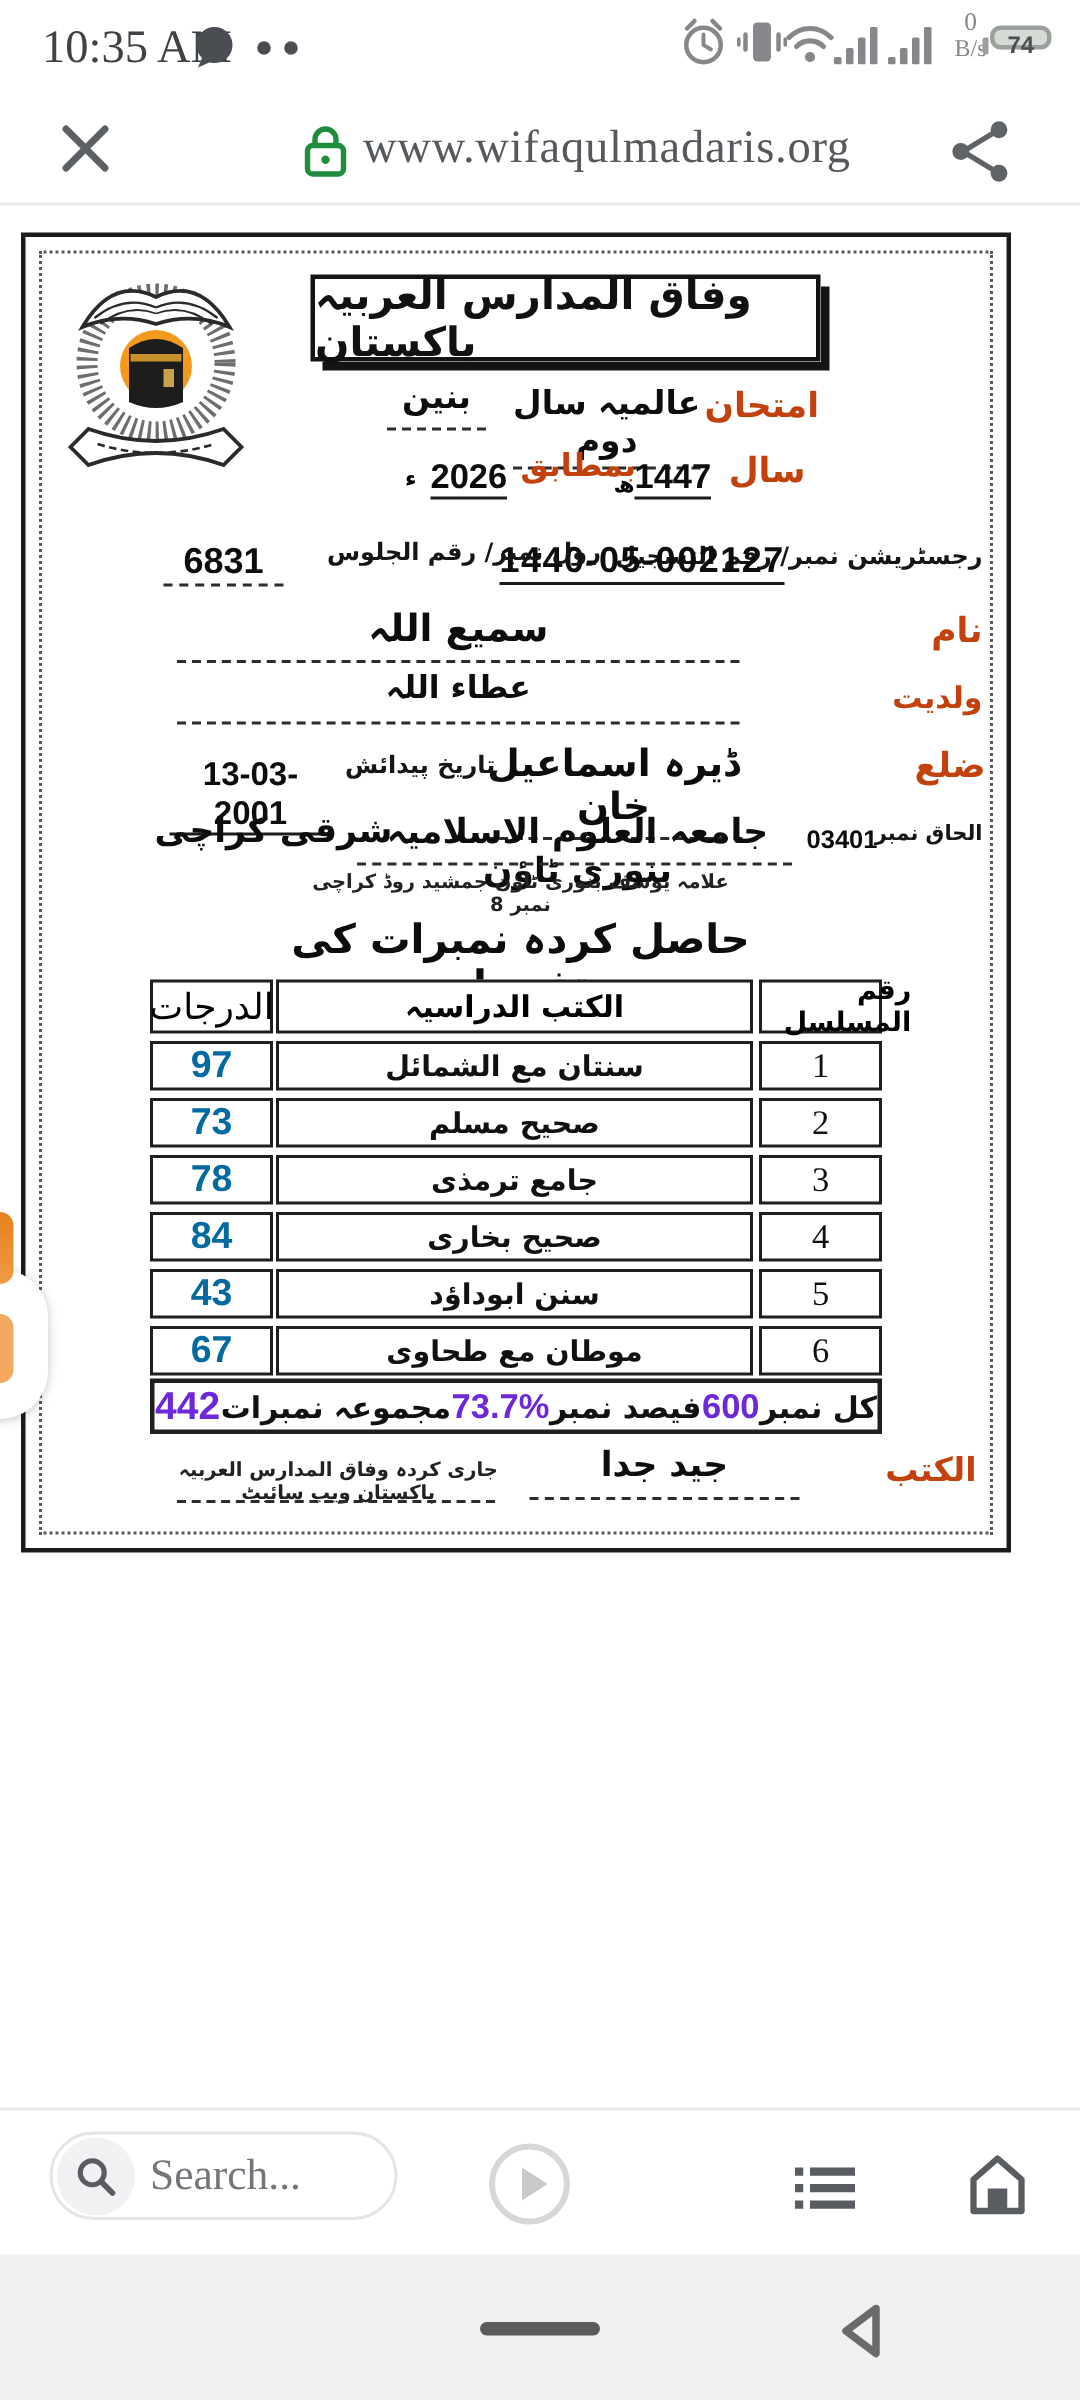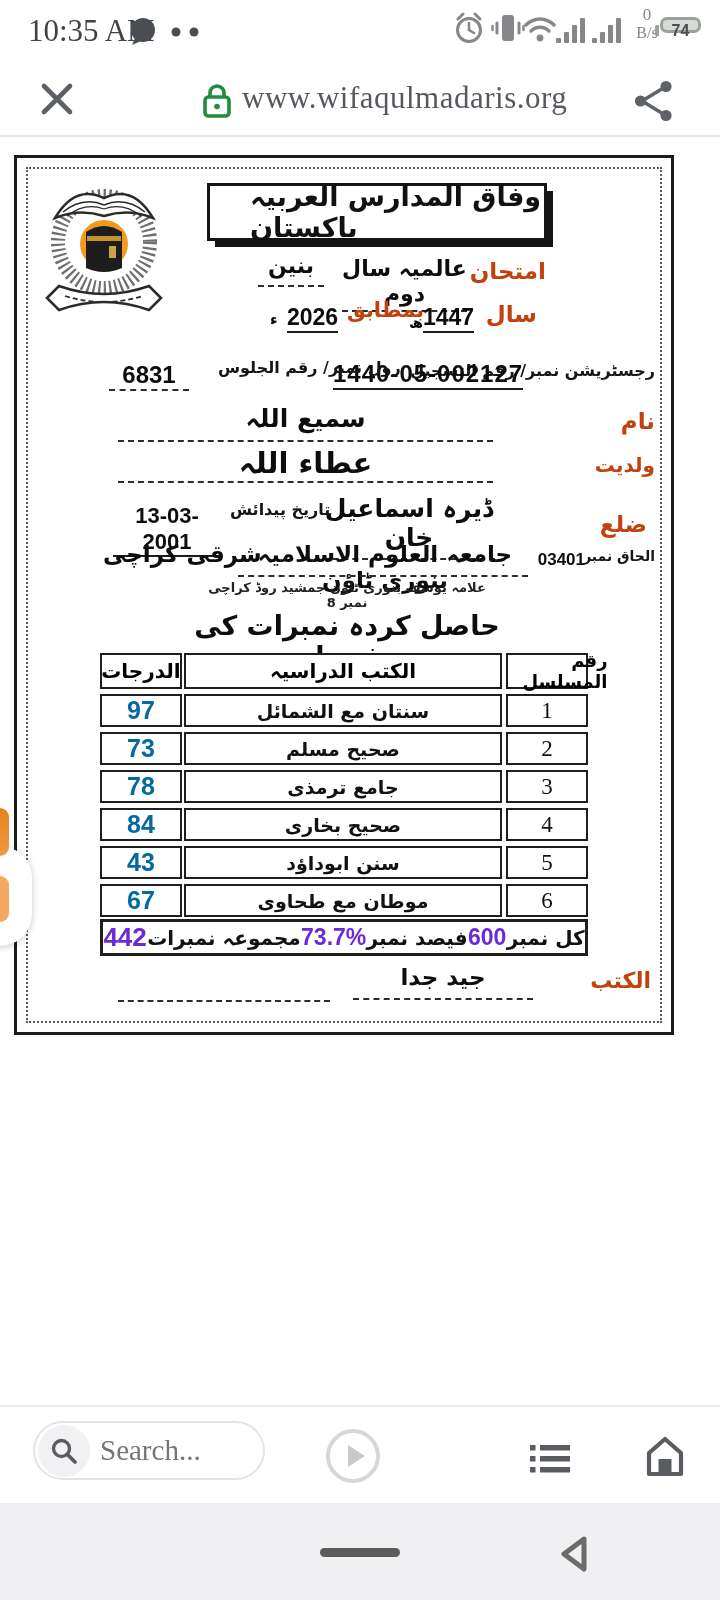--- a/index.html
+++ b/index.html
@@ -26,21 +26,21 @@
 
   
   #browser-bar { left:0; top:60px; width:720px; height:77px; background:#fff; border-bottom:2px solid #e9e9eb; }
   #url-text { left:242px; top:20px; font-size:31px; color:#55595e; letter-spacing:0.5px; }
 
   
   #card { left:14px; top:155px; width:660px; height:880px; border:3px solid #1b1b1b; background:#fff; }
   #card-dotted { position:absolute; left:9px; top:9px; right:9px; bottom:9px; border:2px dotted #5a5a5a; }
   .c { position:absolute; }
   #title-box { left:190px; top:25px; width:340px; height:58px; border:3px solid #141414;
-    box-shadow:7px 7px 0 -1px #141414; display:flex; align-items:center; justify-content:flex-start;padding-left:40px; }
+    box-shadow:7px 7px 0 -1px #141414; display:flex; align-items:center; justify-content:flex-start; }
   #title-box span { font-weight:bold; font-size:27px; color:#111; }
 
   .lbl { color:#c2410c; font-size:23px; font-weight:bold; }
   .lbl-sm { color:#161616; font-size:16px; font-weight:bold; }
   .val { color:#0d0d0d; font-weight:bold; }
   .dash-u { border-bottom:2px dashed #2c2c2c; }
   .solid-u { border-bottom:2px solid #1c1c1c; }
   .ctr { text-align:center; }
   .sans { font-family:"Liberation Sans", sans-serif; }
 
@@ -181,24 +181,24 @@
     <span class="c lbl-sm urdu" style="right:16px;top:203px;">رجسٹریشن نمبر/ رقم التسجیل</span>
     <span class="c val sans solid-u num" style="left:316px;top:202px;font-size:24px;letter-spacing:1px;">1440-05-002127</span>
     <span class="c lbl-sm urdu" style="left:201px;top:200px;">رول نمبر/ رقم الجلوس</span>
     <span class="c val sans dash-u num ctr" style="left:92px;top:203px;width:80px;font-size:24px;">6831</span>
 
     <span class="c lbl urdu" style="right:16px;top:250px;">نام</span>
     <span class="c val urdu ctr" style="left:101px;top:246px;width:375px;font-size:25px;">سمیع اللہ</span>
     <div class="c dash-u" style="left:101px;top:282px;width:375px;"></div>
 
     <span class="c lbl urdu" style="right:16px;top:295px;font-size:20px;">ولدیت</span>
-    <span class="c val urdu ctr" style="left:101px;top:288px;width:375px;font-size:29px;">عطاء اللہ</span>
+    <span class="c val urdu ctr" style="left:101px;top:288px;width:375px;font-size:21px;">عطاء اللہ</span>
     <div class="c dash-u" style="left:101px;top:323px;width:375px;"></div>
 
-    <span class="c lbl urdu" style="right:24px;top:340px;margin-top:13px;">ضلع</span>
+    <span class="c lbl urdu" style="right:14px;top:340px;">ضلع</span>
     <span class="c val urdu dash-u ctr" style="left:306px;top:336px;width:172px;font-size:25px;padding-bottom:6px;">ڈیرہ اسماعیل خان</span>
     <span class="c lbl-sm urdu" style="left:213px;top:342px;">تاریخ پیدائش</span>
     <span class="c val sans solid-u num ctr" style="left:96px;top:345px;width:108px;font-size:22px;">13-03-2001</span>
 
     <span class="c lbl-sm urdu" style="right:16px;top:390px;font-size:14px;">الحاق نمبر</span>
     <span class="c val sans num" style="right:86px;top:392px;font-size:17px;">03401</span>
     <span class="c val urdu ctr" style="left:226px;top:383px;width:284px;font-size:23px;">جامعہ العلوم الاسلامیہ بنوری ٹاؤن</span>
     <span class="c val urdu" style="left:86px;top:383px;font-size:23px;">شرقی کراچی</span>
     <div class="c dash-u" style="left:221px;top:417px;width:290px;"></div>
     <span class="c urdu ctr" style="left:180px;top:422px;width:300px;font-size:13px;font-weight:bold;color:#222;">علامہ یوسف بنوری ٹاؤن جمشید روڈ کراچی نمبر 8</span>
@@ -206,21 +206,21 @@
     <span class="c val urdu ctr" style="left:130px;top:452px;width:400px;font-size:27px;">حاصل کردہ نمبرات کی تفصیل</span>
 
     <div class="trow" style="top:495px;height:36px;">
       <div class="cell cell-serial">
           <span class="urdu" style="font-size:18px;font-weight:bold;margin-left:36px;">رقم المسلسل</span>
         </div>
       <div class="cell cell-subj">
           <span class="urdu" style="font-size:20px;font-weight:bold;">الکتب الدراسیہ</span>
         </div>
       <div class="cell cell-marks">
-          <span class="urdu" style="font-size:20px;font-weight:bold;">الدرجات</span>
+          <span class="urdu" style="font-size:24px;font-weight:normal;">الدرجات</span>
         </div>
     </div>
 
     <div class="trow" style="top:536px;">
       <div class="cell cell-serial">
           <span class="serial-txt num">1</span>
         </div>
       <div class="cell cell-subj">
           <span class="subj-txt urdu">سنتان مع الشمائل</span>
         </div>
@@ -289,20 +289,21 @@
       <span class="tnum num" style="font-size:23px;">600</span>
       <span class="tlabel urdu">فیصد نمبر</span>
       <span class="tnum num" style="font-size:23px;">73.7%</span>
       <span class="tlabel urdu">مجموعہ نمبرات</span>
       <span class="tnum num" style="font-size:26px;">442</span>
     </div>
 
     <span class="c lbl urdu" style="right:20px;top:810px;font-size:22px;">الکتب</span>
     <span class="c val urdu ctr" style="left:336px;top:806px;width:180px;font-size:23px;">جید جدا</span>
     <div class="c dash-u" style="left:336px;top:840px;width:180px;"></div>
+    <span class="c urdu ctr" style="left:96px;top:814px;width:225px;font-size:13px;font-weight:bold;color:#222;">جاری کردہ وفاق المدارس العربیہ پاکستان ویب سائیٹ</span>
     <div class="c dash-u" style="left:101px;top:842px;width:212px;"></div>
   </div>
 
   <div id="side-blob" class="abs"></div>
   <div id="side-tab-1" class="abs"></div>
   <div id="side-tab-2" class="abs"></div>
 
   <div id="toolbar" class="abs">
     <div id="search-pill">
       <div id="search-circle">

